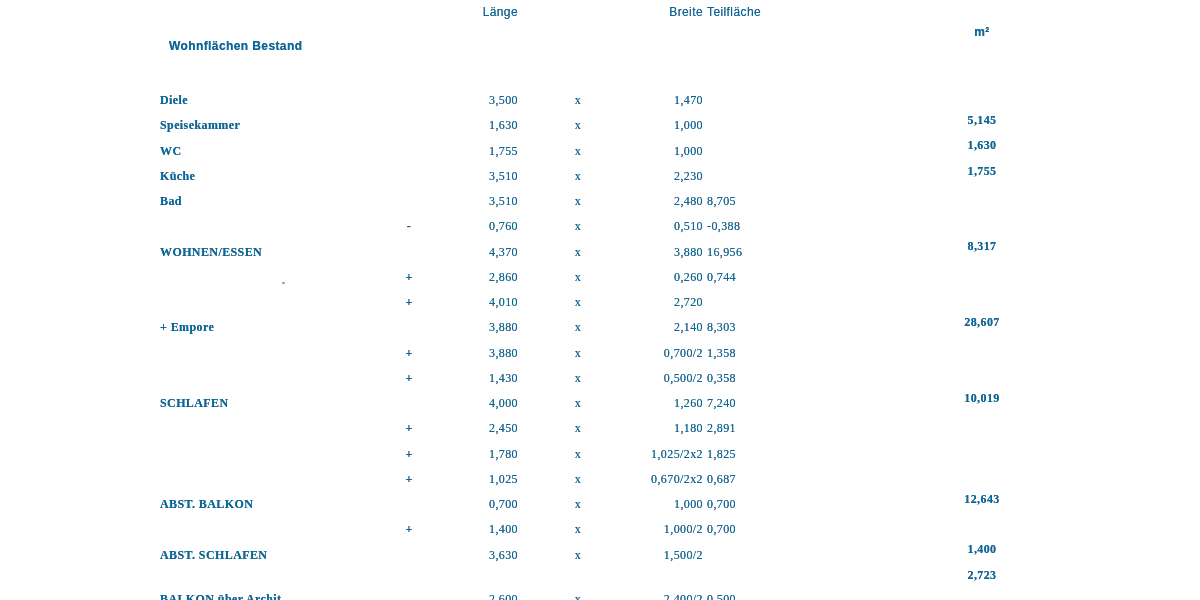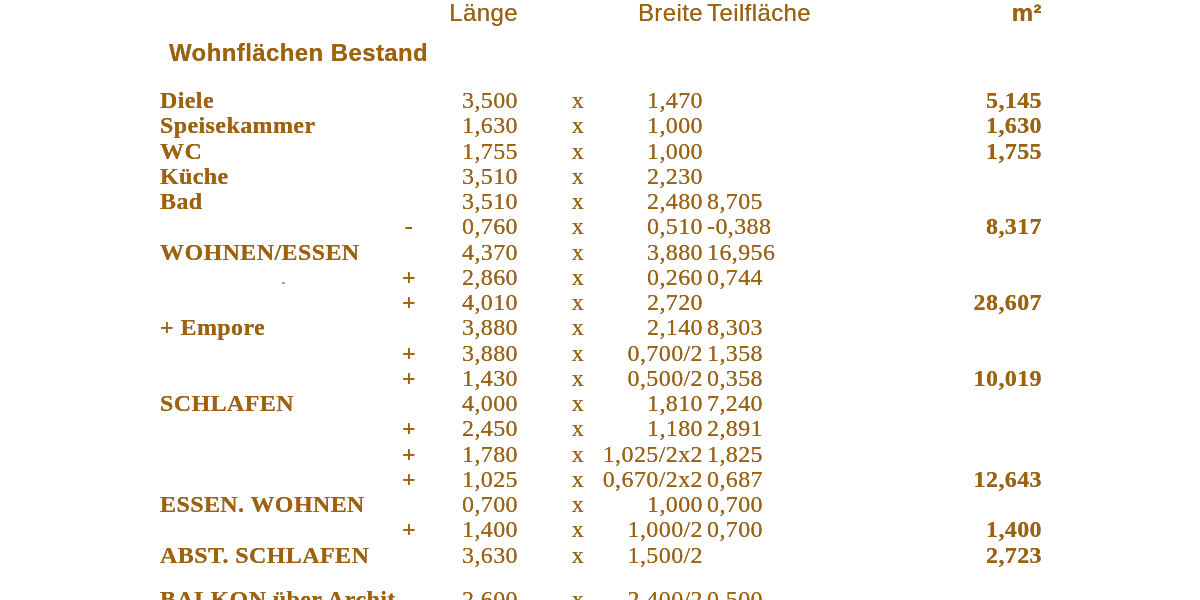--- a/index.html
+++ b/index.html
@@ -2,39 +2,39 @@
 <html><head>
 <meta charset="utf-8">
 <style>
   html,body{margin:0;padding:0;background:#e8e8e8;}
   .page{
     position:relative;
     width:1200px;height:600px;
     background:#ffffff;
     overflow:hidden;
     font-family:"Liberation Sans", sans-serif;
-    font-size:24px;
-    color:#a16207;
+    font-size:12px;
+    color:#0369a1;
     letter-spacing:0.4px;
     text-shadow:0 0 0.5px rgba(0,0,0,0.55);
   }
   .bold{font-weight:700;}
   .header-row{position:absolute;top:1px;left:0;right:0;height:23px;line-height:23px;}
   .section-title{position:absolute;top:39px;left:169px;font-weight:700;}
   #rows{position:absolute;top:88px;left:0;right:0;}
   .row{position:relative;height:25.25px;line-height:25.25px;white-space:nowrap;font-family:Liberation Serif, serif;}
   .row.gap{margin-top:19px;}
   .cell{position:absolute;top:0;}
   .c-label{left:160px;font-weight:700;}
   .c-op{left:399px;width:20px;text-align:center;font-weight:700;}
   .c-len{left:420px;width:98px;text-align:right;}
   .c-x{left:558px;width:40px;text-align:center;}
   .c-br{left:583px;width:120px;text-align:right;}
   .c-part{left:707px;width:120px;text-align:left;}
-  .c-m2{left:922px;width:120px;text-align:right;font-weight:700;}
+  .c-m2{left:922px;width:120px;text-align:center;font-weight:700;margin-top:20px;}
   .header-row .c-len,.header-row .c-part{font-weight:400;}
   .header-row .c-br{font-weight:400;}
   .artifact{
     position:absolute;left:282px;top:282px;width:3px;height:2px;
     background:#8f8f8f;border-radius:50%;
   }
 </style>
 </head>
 <body>
 
@@ -154,21 +154,21 @@
     <span class="cell c-x">x</span>
     <span class="cell c-br">0,500/2</span>
     <span class="cell c-part">0,358</span>
     <span class="cell c-m2">10,019</span>
   </div>
       <div class="row">
     <span class="cell c-label">SCHLAFEN</span>
     <span class="cell c-op"></span>
     <span class="cell c-len">4,000</span>
     <span class="cell c-x">x</span>
-    <span class="cell c-br">1,810</span>
+    <span class="cell c-br">1,260</span>
     <span class="cell c-part">7,240</span>
     <span class="cell c-m2"></span>
   </div>
       <div class="row">
     <span class="cell c-label"></span>
     <span class="cell c-op">+</span>
     <span class="cell c-len">2,450</span>
     <span class="cell c-x">x</span>
     <span class="cell c-br">1,180</span>
     <span class="cell c-part">2,891</span>
@@ -186,21 +186,21 @@
       <div class="row">
     <span class="cell c-label"></span>
     <span class="cell c-op">+</span>
     <span class="cell c-len">1,025</span>
     <span class="cell c-x">x</span>
     <span class="cell c-br">0,670/2x2</span>
     <span class="cell c-part">0,687</span>
     <span class="cell c-m2">12,643</span>
   </div>
       <div class="row">
-    <span class="cell c-label">ESSEN. WOHNEN</span>
+    <span class="cell c-label">ABST. BALKON</span>
     <span class="cell c-op"></span>
     <span class="cell c-len">0,700</span>
     <span class="cell c-x">x</span>
     <span class="cell c-br">1,000</span>
     <span class="cell c-part">0,700</span>
     <span class="cell c-m2"></span>
   </div>
       <div class="row">
     <span class="cell c-label"></span>
     <span class="cell c-op">+</span>

